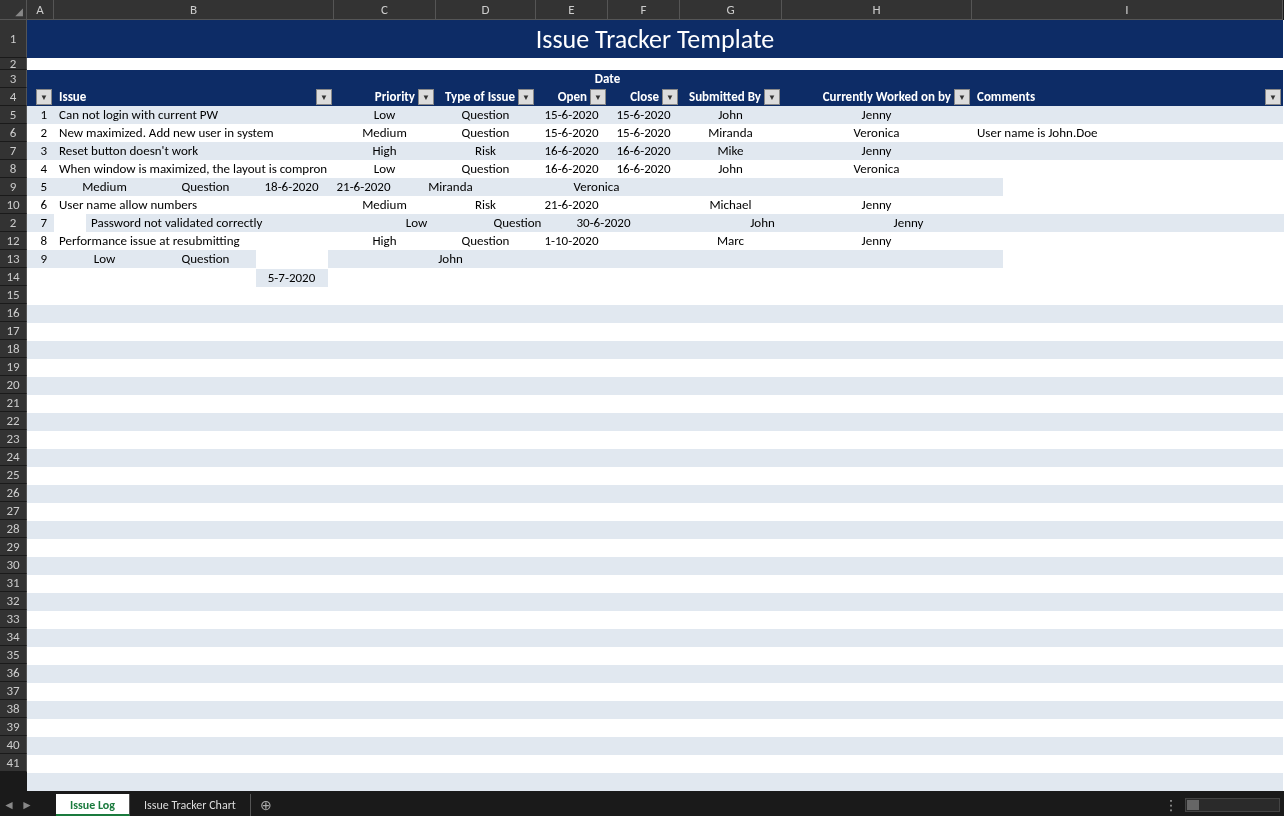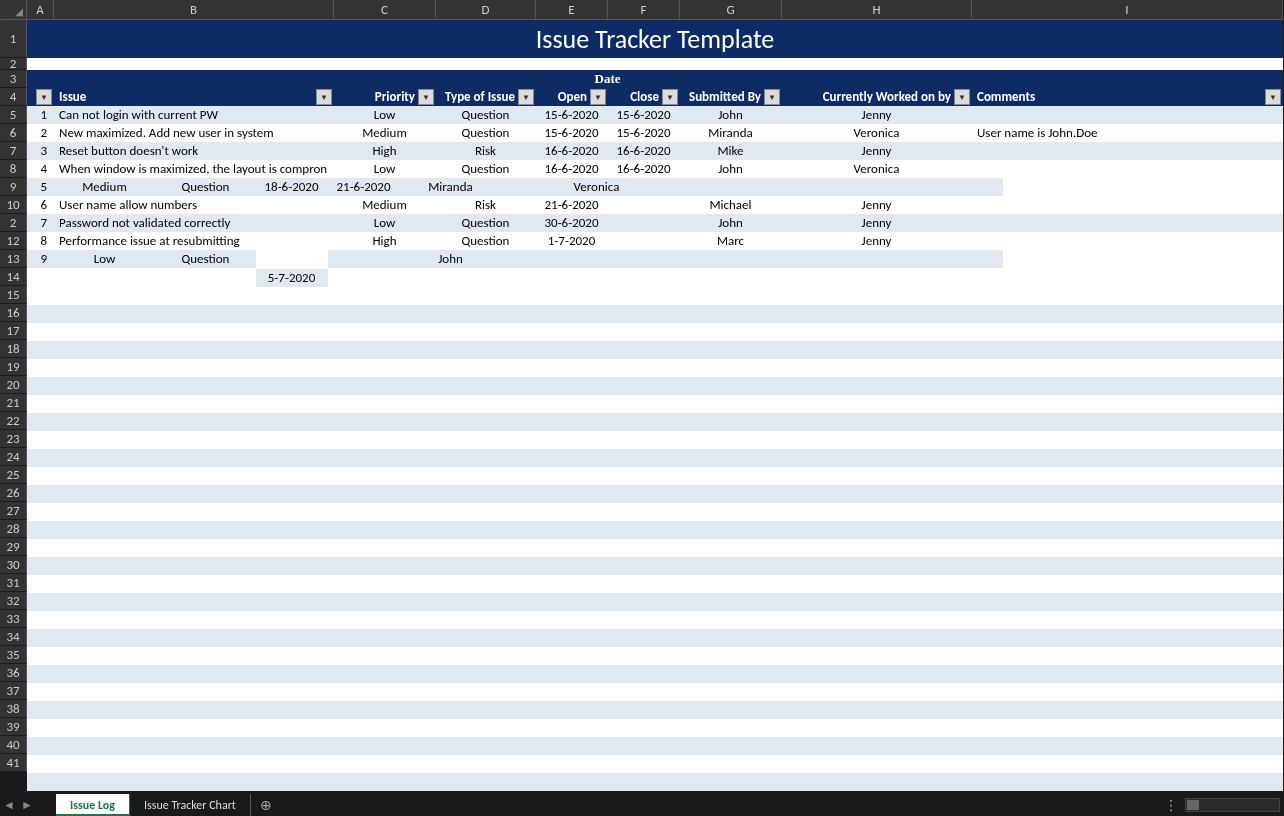--- a/index.html
+++ b/index.html
@@ -86,21 +86,20 @@
     text-align: center;
     line-height: 38px;
     width: 1256px;
   }
   .spacer-row { height: 12px; width:1256px; }
   .hdr-date {
     background: #0d2c66;
     color: #fff;
     text-align: center;
     font-weight: 600;
-    font-family: Liberation Serif, serif;
   }
   .hdr {
     background: #0d2c66;
     color: #fff;
     font-weight: 600;
     position: relative;
     padding-left: 5px;
   }
   .hdr.center { text-align: right; padding-right: 20px;}
   .filter-btn {
@@ -331,35 +330,35 @@
       <div class="cell r-center data-even" style="width: 102px;">Medium</div>
       <div class="cell r-center data-even" style="width: 100px;">Risk</div>
       <div class="cell r-center data-even" style="width: 72px;">21-6-2020</div>
       <div class="cell r-center data-even" style="width: 72px;"></div>
       <div class="cell r-center data-even" style="width: 102px;">Michael</div>
       <div class="cell r-center data-even" style="width: 190px;">Jenny</div>
       <div class="cell r-comment data-even" style="width: 311px;"></div>
     </div>
     <div class="grid-row">
       <div class="cell r-id data-odd" style="width: 27px;">7</div>
-      <div class="cell r-issue data-odd" style="width: 280px;">Password not validated correctly</div>
+      <div class="cell r-issue data-odd" style="width: 280px; margin-left: 32px;">Password not validated correctly</div>
       <div class="cell r-center data-odd" style="width: 102px;">Low</div>
       <div class="cell r-center data-odd" style="width: 100px;">Question</div>
       <div class="cell r-center data-odd" style="width: 72px; text-align: center;">30-6-2020</div>
       <div class="cell r-center data-odd" style="width: 72px;"></div>
       <div class="cell r-center data-odd" style="width: 102px;">John</div>
       <div class="cell r-center data-odd" style="width: 190px;">Jenny</div>
       <div class="cell r-comment data-odd" style="width: 311px;"></div>
     </div>
     <div class="grid-row">
       <div class="cell r-id data-even" style="width: 27px;">8</div>
       <div class="cell r-issue data-even" style="width: 280px;">Performance issue at resubmitting</div>
       <div class="cell r-center data-even" style="width: 102px;">High</div>
       <div class="cell r-center data-even" style="width: 100px;">Question</div>
-      <div class="cell r-center data-even" style="width: 72px;">1-7-2020</div>
+      <div class="cell r-center data-even" style="width: 72px;">1-10-2020</div>
       <div class="cell r-center data-even" style="width: 72px;"></div>
       <div class="cell r-center data-even" style="width: 102px;">Marc</div>
       <div class="cell r-center data-even" style="width: 190px;">Jenny</div>
       <div class="cell r-comment data-even" style="width: 311px;"></div>
     </div>
     <div class="grid-row">
       <div class="cell r-id data-odd" style="width: 27px;">9</div>
       <div class="cell r-center data-odd" style="width: 102px;">Low</div>
       <div class="cell r-center data-odd" style="width: 100px;">Question</div>
       <div class="cell r-center data-odd" style="width: 72px; margin-top: 19px;">5-7-2020</div>

